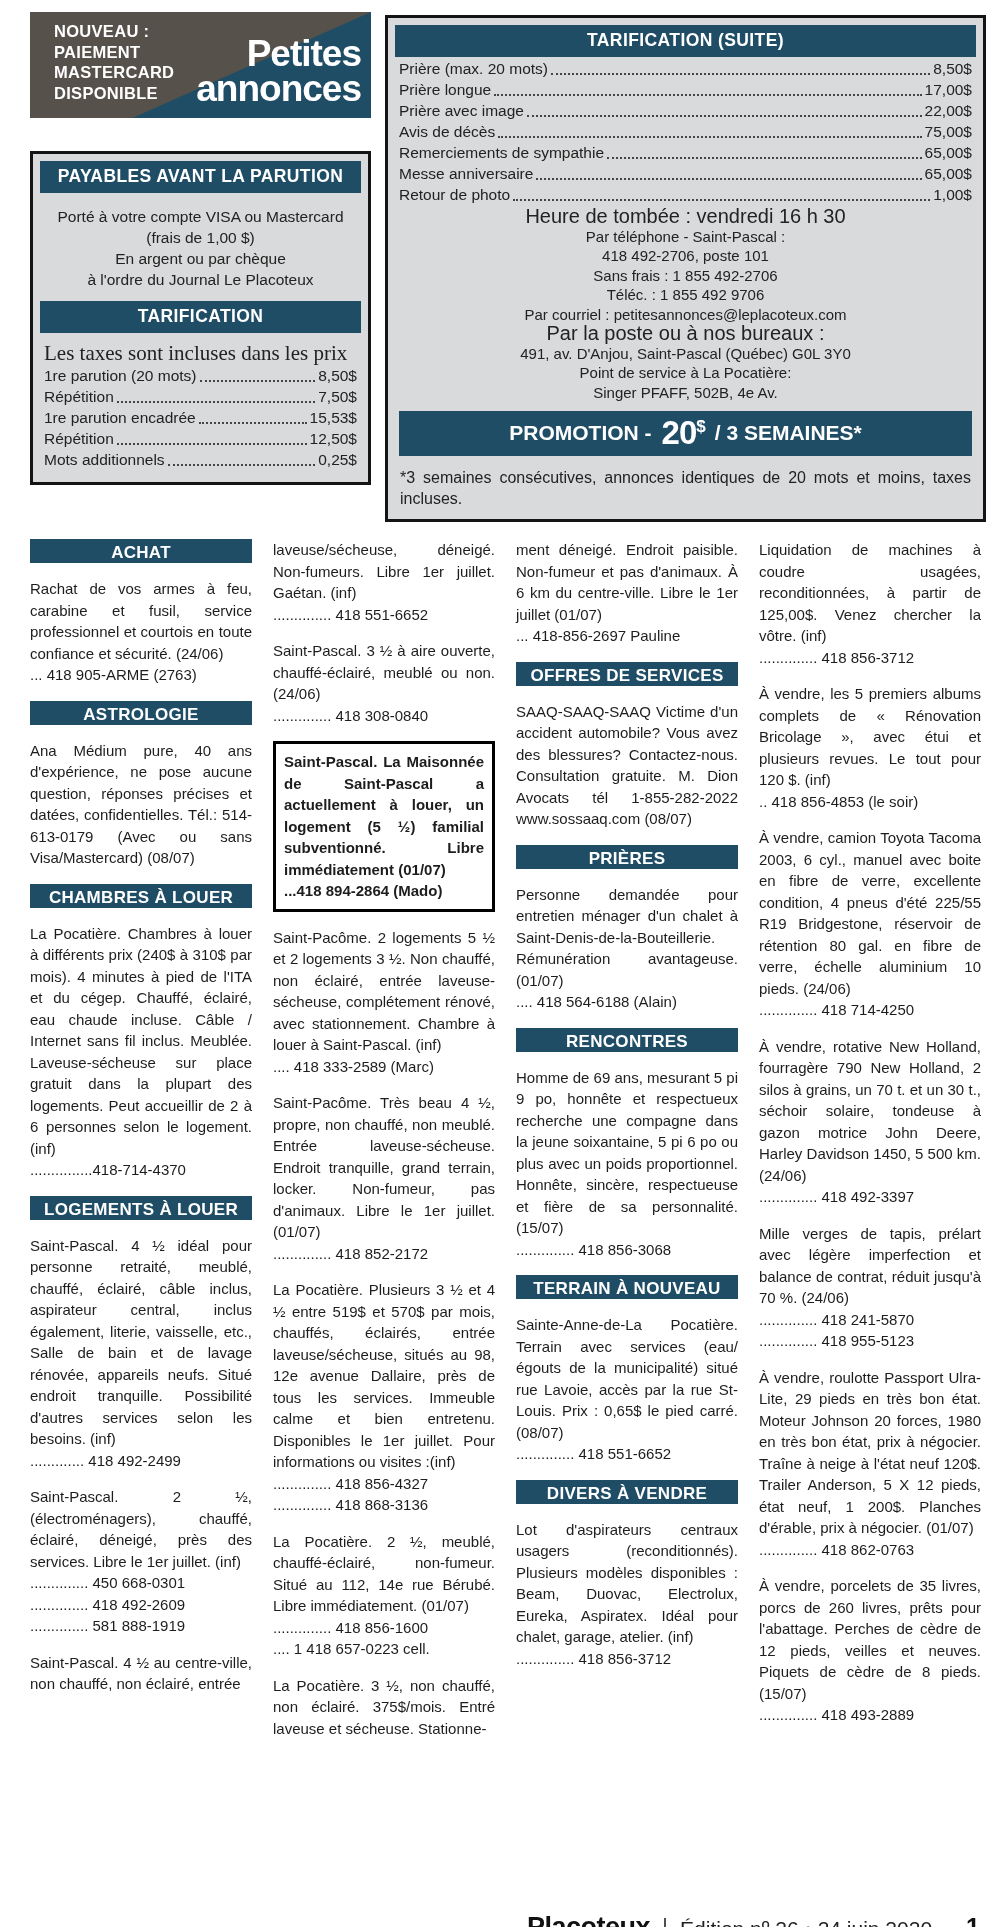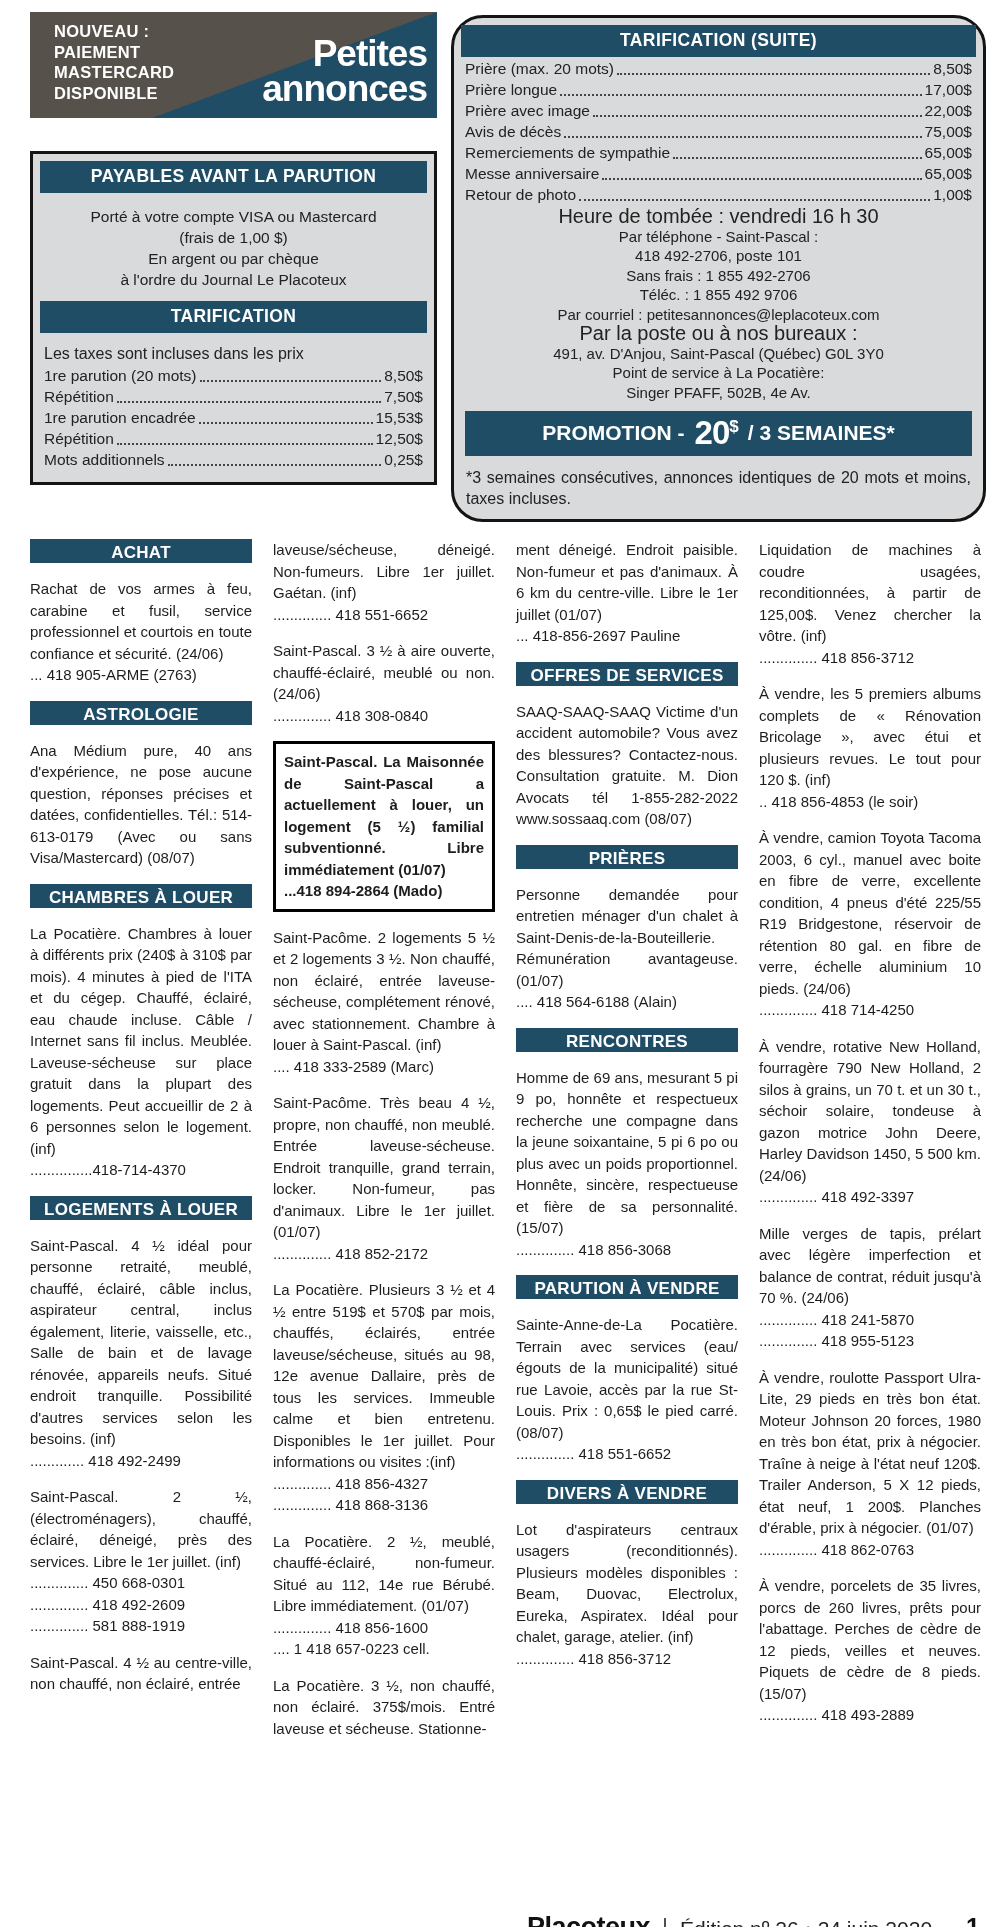--- a/index.html
+++ b/index.html
@@ -1,37 +1,37 @@
 <!DOCTYPE html>
 <html><head>
 <meta charset="utf-8">
 <style>
   html,body{margin:0;padding:0;background:#ffffff;}
   body{width:1000px;font-family:"Liberation Sans", sans-serif;color:#222;}
   .page{width:1000px;min-height:1927px;box-sizing:border-box;background:#fff;position:relative;}
 
   
   .top-section{display:flex;gap:14px;padding:12px 14px 0 30px;align-items:flex-start;}
-  .top-left{width:407px;flex:none;}
+  .top-left{width:341px;flex:none;}
   .badge-strip{position:relative;height:106px;background:#57514b;overflow:hidden;}
   .badge-text{position:absolute;left:24px;top:9px;color:#fff;font-weight:bold;
     font-size:16.5px;line-height:1.25;white-space:pre-line;letter-spacing:.3px;}
   .title-wedge{position:absolute;inset:0;background:#1f4d66;
     clip-path:polygon(100% 0,100% 100%,30% 100%);}
   .page-title{position:absolute;right:10px;top:24px;color:#fff;font-weight:bold;
     font-size:37px;line-height:.95;text-align:right;white-space:pre-line;letter-spacing:-1px;}
 
   .info-box{background:#d9dadb;border:3px solid #141414;box-sizing:border-box;}
   .left-box{margin-top:33px;padding:7px 7px 12px;}
-  .right-box{flex:1;margin-top:3px;padding:7px 7px 10px;border-radius:32px;}
+  .right-box{flex:1;margin-top:3px;padding:7px 7px 10px;}
 
   .box-header{background:#1f4d66;color:#fff;font-weight:bold;text-align:center;
     font-size:17.5px;padding:5px 0 6px;letter-spacing:.4px;}
   .center-lines{text-align:center;font-size:15.5px;line-height:21px;padding:13px 4px 11px;}
-  .price-note{font-size:16px;line-height:21px;padding:10px 4px 0;}
+  .price-note{font-size:21px;line-height:21px;padding:10px 4px 0;font-family:Liberation Serif, serif;}
   .price-list{padding:1px 4px 0;}
   .price-row{display:flex;align-items:flex-end;font-size:15.5px;line-height:21px;}
   .price-row .leader{flex:1;border-bottom:2px dotted #444;margin:0 3px 4px;}
   .price-label{white-space:nowrap;}
   .price-value{white-space:nowrap;}
 
   .contact-lines{text-align:center;font-size:15px;line-height:19.5px;padding:2px 0 0;}
   .contact-lines .bold{font-weight:normal;font-size:20px;}
 
   .promo-banner{background:#1f4d66;color:#fff;margin:9px 4px 0;text-align:left;
@@ -223,21 +223,21 @@
         <div class="ad">ment déneigé. Endroit paisible. Non-fumeur et pas d'animaux. À 6 km du centre-ville. Libre le 1er juillet (01/07)
 ... 418-856-2697 Pauline</div>
         <div class="section-header">OFFRES DE SERVICES</div>
         <div class="ad">SAAQ-SAAQ-SAAQ Victime d'un accident automobile? Vous avez des blessures? Contactez-nous. Consultation gratuite. M. Dion Avocats tél 1-855-282-2022 www.sossaaq.com (08/07)</div>
         <div class="section-header">PRIÈRES</div>
         <div class="ad">Personne demandée pour entretien ménager d'un chalet à Saint-Denis-de-la-Bouteillerie. Rémunération avantageuse. (01/07)
 .... 418 564-6188 (Alain)</div>
         <div class="section-header">RENCONTRES</div>
         <div class="ad">Homme de 69 ans, mesurant 5 pi 9 po, honnête et respectueux recherche une compagne dans la jeune soixantaine, 5 pi 6 po ou plus avec un poids proportionnel. Honnête, sincère, respectueuse et fière de sa personnalité. (15/07)
 .............. 418 856-3068</div>
-        <div class="section-header">PARUTION À VENDRE</div>
+        <div class="section-header">TERRAIN À NOUVEAU</div>
         <div class="ad">Sainte-Anne-de-La Pocatière. Terrain avec services (eau/égouts de la municipalité) situé rue Lavoie, accès par la rue St-Louis. Prix : 0,65$ le pied carré. (08/07)
 .............. 418 551-6652</div>
         <div class="section-header">DIVERS À VENDRE</div>
         <div class="ad">Lot d'aspirateurs centraux usagers (reconditionnés). Plusieurs modèles disponibles : Beam, Duovac, Electrolux, Eureka, Aspiratex. Idéal pour chalet, garage, atelier. (inf)
 .............. 418 856-3712</div>
       </div>
       <div class="col">
         <div class="ad">Liquidation de machines à coudre usagées, reconditionnées, à partir de 125,00$. Venez chercher la vôtre. (inf)
 .............. 418 856-3712</div>
         <div class="ad">À vendre, les 5 premiers albums complets de « Rénovation Bricolage », avec étui et plusieurs revues. Le tout pour 120 $. (inf)

